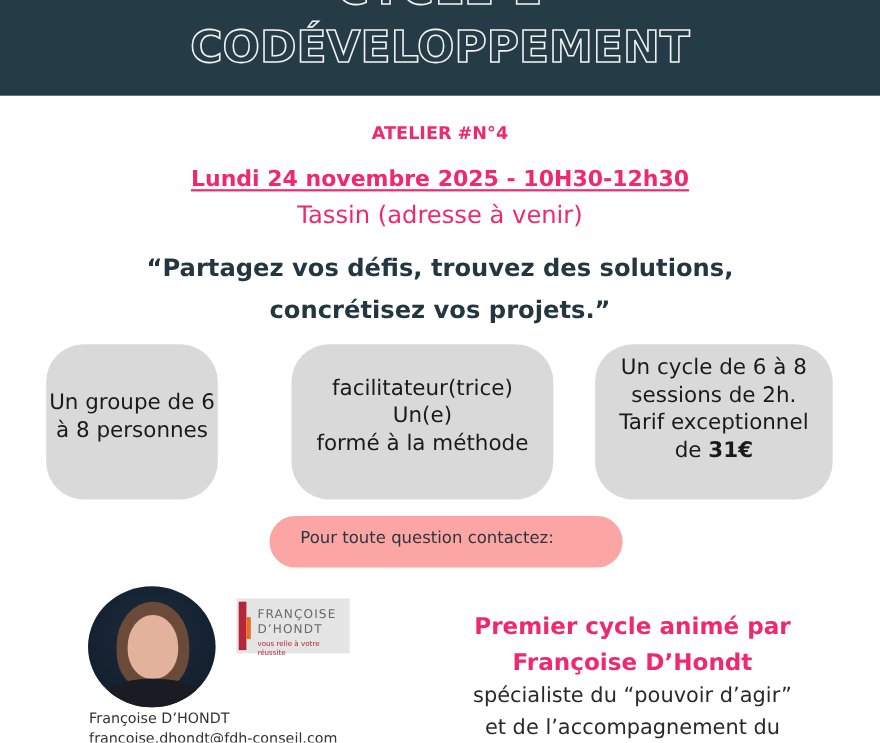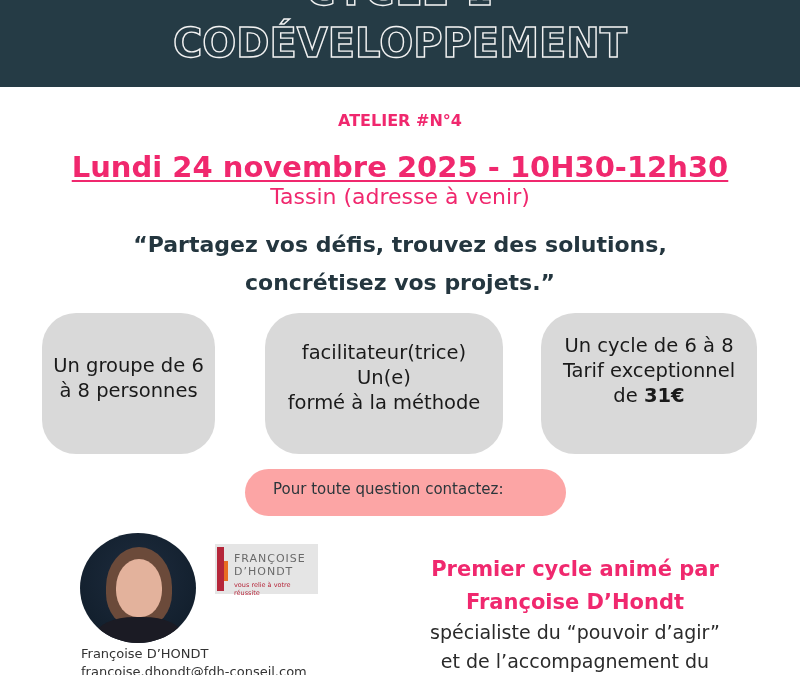--- a/index.html
+++ b/index.html
@@ -16,30 +16,30 @@
       color: #253b45; letter-spacing: 1px;
       -webkit-text-stroke: 1.4px #f2f2f2;
       text-transform: uppercase;
     }
     .header-line.top { top: -32px; font-size: 40px; }
     .header-line.main { top: 20px; font-size: 40px; letter-spacing: 0px; }
 
     .centered { position: absolute; left: 0; width: 800px; text-align: center; }
     .pink { color: #f0286e; }
     .atelier { top: 111px; font-size: 16px; font-weight: bold; }
-    .date { top: 150px; font-size: 29px; font-weight: bold; text-decoration: underline; text-underline-offset: 3px; }
+    .date { top: 150px; font-size: 20px; font-weight: bold; text-decoration: underline; text-underline-offset: 3px; }
     .lieu { top: 184px; font-size: 22px; }
     .quote { top: 226px; font-size: 22px; font-weight: bold; line-height: 38px; color: #24363f; }
 
     .card {
       position: absolute; top: 313px; height: 141px; background: #d9d9d9;
       border-radius: 34px; display: flex; align-items: center; justify-content: center;
       text-align: center; font-size: 19.5px; line-height: 25px; color: #1a1a1a;
     }
-    .card1 { left: 42px; width: 173px; padding-bottom: 12px; }
+    .card1 { left: 42px; width: 156px; padding-bottom: 12px; }
     .card2 { left: 265px; width: 238px; padding-bottom: 12px; }
     .card3 { left: 541px; width: 216px; padding-bottom: 26px; }
     .card b { font-weight: bold; }
 
     .contact {
       position: absolute; left: 245px; top: 469px; width: 321px; height: 47px;
       background: #fca5a5; border-radius: 24px;
       font-size: 15px; color: #2b363b; padding: 11px 0 0 28px;
     }
 
@@ -96,20 +96,21 @@
   <div>
     <div>facilitateur(trice)</div>
     <div>Un(e)</div>
     <div>formé à la méthode</div>
   </div>
 </div>
 
 <div class="card card3">
   <div>
     <div>Un cycle de 6 à 8</div>
+    <div>sessions de 2h.</div>
     <div>Tarif exceptionnel</div>
     <div><span>de </span><b>31€</b></div>
   </div>
 </div>
 
 <div class="contact">
   <span>Pour toute question contactez:</span>
 </div>
 
 <div class="avatar">

